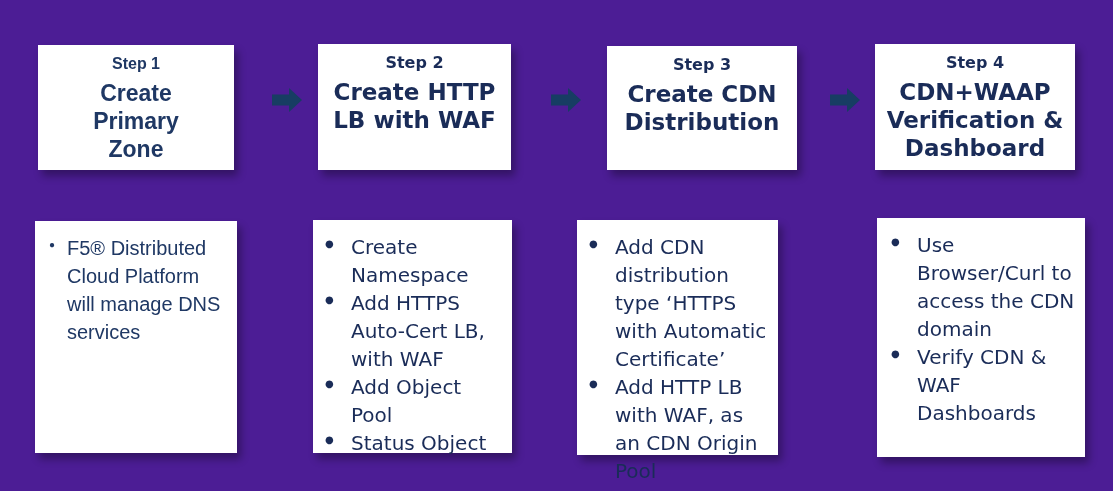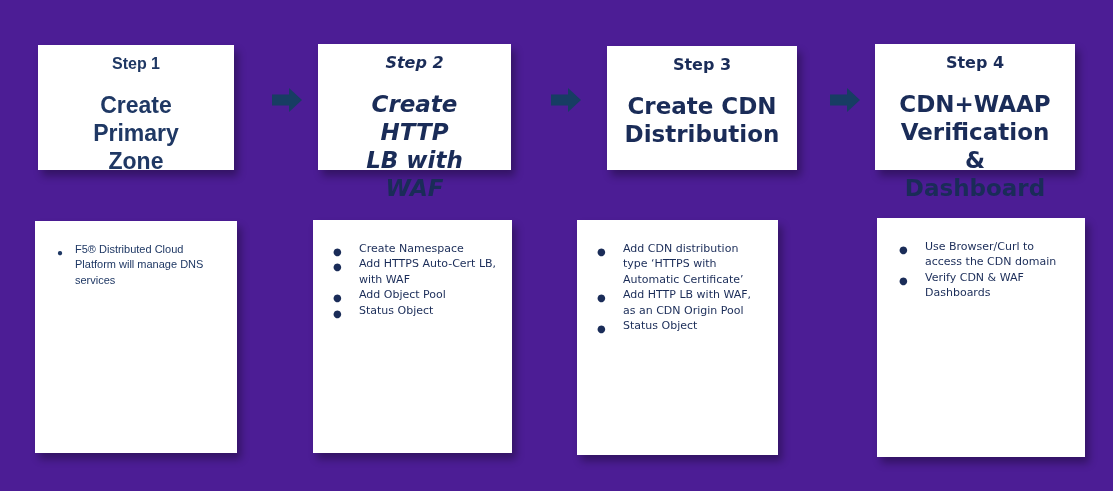--- a/index.html
+++ b/index.html
@@ -24,37 +24,37 @@
   .step-label {
     font-weight: bold;
     font-size: 16px;
     line-height: 1.35;
     margin: 0;
   }
   .step-title {
     font-weight: bold;
     font-size: 23px;
     line-height: 1.22;
-    margin: 16px;
+    margin: 4px;
     white-space: pre-line;
   }
   
   .col-a { color: #1f3864; font-family: "Liberation Sans", sans-serif; }
   .col-b { color: #1a2c58; font-family: "DejaVu Sans", sans-serif; }
 
   .detail-box { padding-top: 13px; }
   .detail-box.col-a { padding-left: 12px; padding-right: 8px; }
   .detail-box.col-b { padding-left: 10px; padding-right: 5px; }
   .detail-box.d4 { padding-left: 12px; padding-right: 10px; }
 
   ul.bullets {
     list-style: none;
-    margin: 8px;
+    margin: 0;
     padding: 0;
-    font-size: 11px;
+    font-size: 20px;
     line-height: 1.4;
   }
   ul.bullets li {
     position: relative;
     margin: 0;
   }
   .col-a ul.bullets li { padding-left: 20px; }
   .col-b ul.bullets li { padding-left: 28px; }
   ul.bullets li::before {
     content: "\25CF";
@@ -75,21 +75,21 @@
 
 <div class="stage">
 
   <div class="box step-box col-a" style="left:38px; top:45px; width:196px; height:125px;">
     <div class="step-label">Step 1</div>
     <div class="step-title">Create
 Primary
 Zone</div>
   </div>
 
-  <div class="box step-box col-b" style="left:318px; top:44px; width:193px; height:126px;font-style:italic;">
+  <div class="box step-box col-b" style="left:318px; top:44px; width:193px; height:126px;">
     <div class="step-label">Step 2</div>
     <div class="step-title">Create HTTP
 LB with WAF</div>
   </div>
 
   <div class="box step-box col-b" style="left:607px; top:46px; width:190px; height:124px;">
     <div class="step-label">Step 3</div>
     <div class="step-title">Create CDN
 Distribution</div>
   </div>

